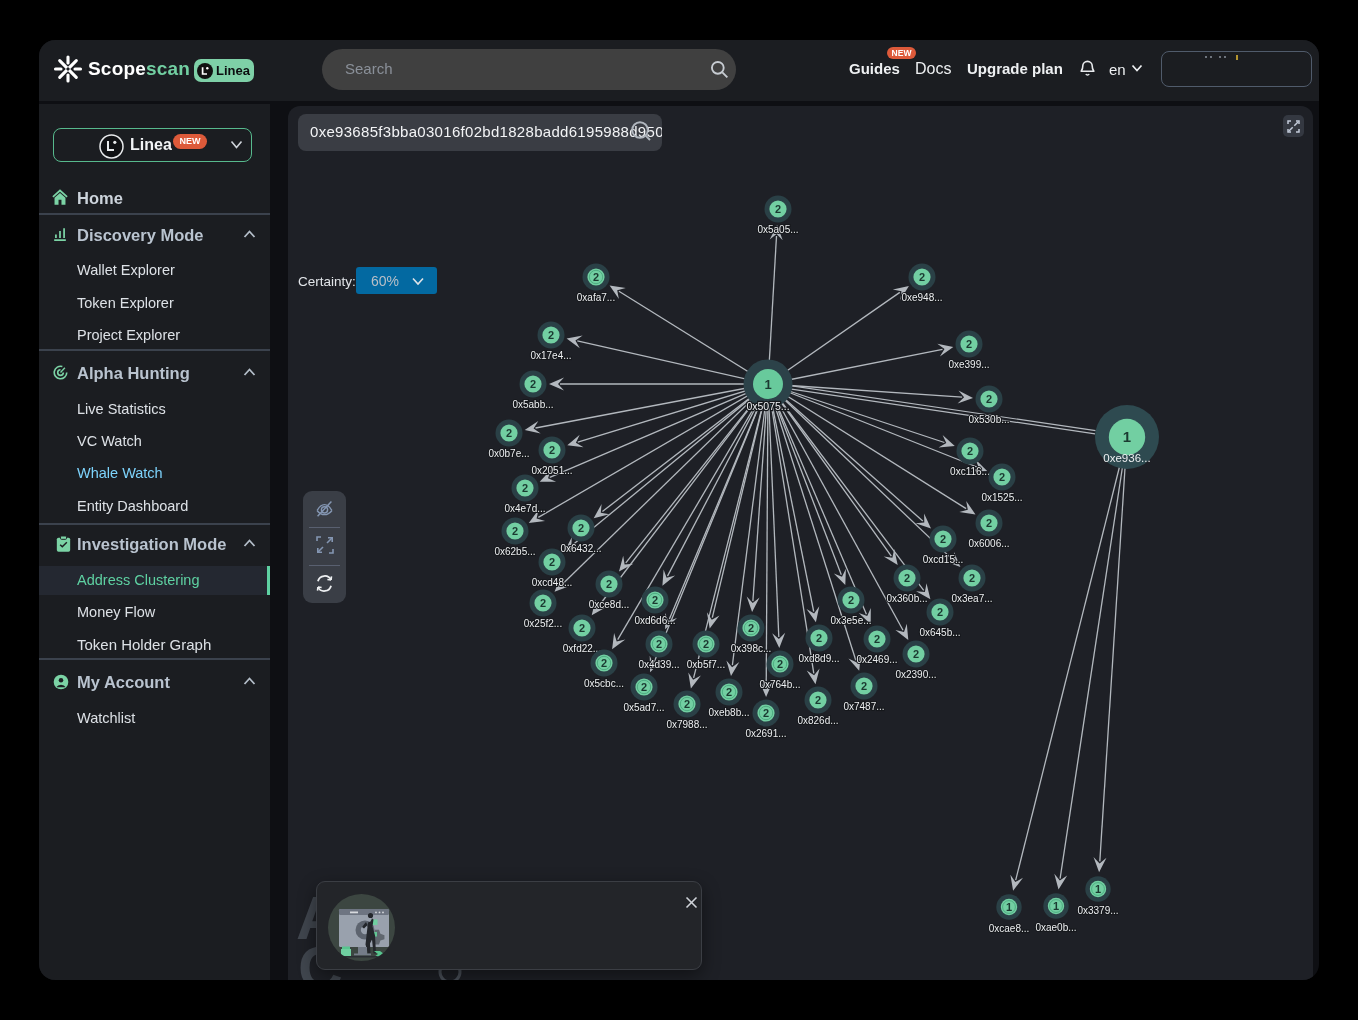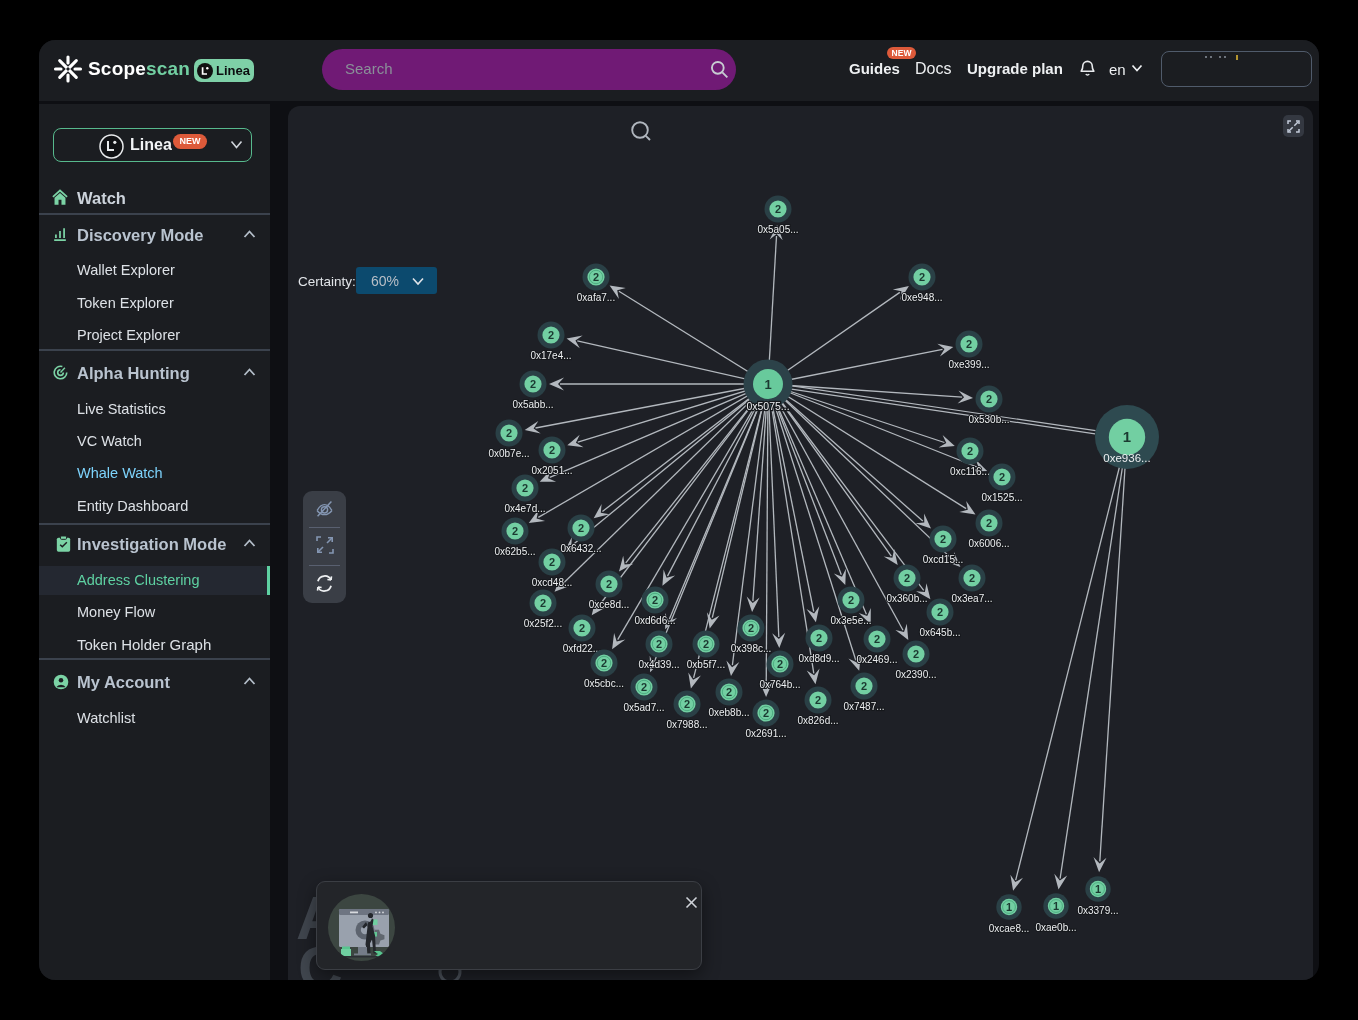--- a/index.html
+++ b/index.html
@@ -294,26 +294,29 @@
       <div class="abs" style="left:995px;top:9px;width:21px;height:22px;background:#343841;border-radius:5px">
 <svg class="abs" style="left:4px;top:4.5px" width="13" height="13" viewBox="0 0 13 13" fill="none" stroke="#c3cbda" stroke-width="1.5">
           <path d="M1 4 V1 H4"></path>
           <path d="M9 1 H12 V4"></path>
           <path d="M12 9 V12 H9"></path>
           <path d="M4 12 H1 V9"></path>
           <path d="M7.3 5.7 L11 2"></path>
           <path d="M5.7 7.3 L2 11"></path>
         </svg>
       </div>
+      <div class="abs" style="left:10px;top:8px;width:364px;height:37px;background:#3a3d44;border-radius:8px;overflow:hidden">
+<div class="abs" style="left:12px;top:9px;font-size:15px;color:#f3f4f6;letter-spacing:0.3px;white-space:nowrap">0xe93685f3bba03016f02bd1828badd6195988d950</div>
+      </div>
       <svg class="abs" style="left:342px;top:14px" width="22" height="22" viewBox="0 0 22 22" fill="none" stroke="#b0b6be" stroke-width="1.9">
         <circle cx="10" cy="10" r="7.8"></circle>
         <line x1="15.8" y1="15.8" x2="20" y2="20"></line>
       </svg>
       <div class="abs" style="left:10px;top:168px;font-size:13.5px;color:#e2e5e9">Certainty:</div>
-      <div class="abs" style="left:68px;top:161px;width:81px;height:27px;background:#0c4a6e;border-radius:3px">
+      <div class="abs" style="left:68px;top:161px;width:81px;height:27px;background:#0369a1;border-radius:3px">
 <div class="abs" style="left:15px;top:6px;font-size:14px;color:#b9bfc7">60%</div>
 <svg class="abs" style="left:55px;top:10px" width="14" height="9" viewBox="0 0 14 9" fill="none" stroke="#dfe3e8" stroke-width="1.6">
           <path d="M2 1.5 L7 7 L12 1.5"></path>
         </svg>
       </div>
       <div class="abs" style="left:15px;top:385px;width:43px;height:112px;background:#3a3e46;border-radius:9px">
 <svg class="abs" style="left:11px;top:8px" width="21" height="19" viewBox="0 0 24 22" fill="none" stroke="#8496b2" stroke-width="1.7">
           <path d="M3.5 13.5 C6 8.5 9 6.5 12 6.5 C15 6.5 18 8.5 20.5 13.5"></path>
           <path d="M3.5 13.5 C6 16.5 9 18 12 18 C15 18 18 16.5 20.5 13.5"></path>
           <circle cx="12" cy="12.5" r="3.6"></circle>
@@ -385,21 +388,21 @@
   </svg>
 <div class="abs" style="left:88px;top:58px;font-size:19px;font-weight:bold;color:#fff;letter-spacing:0.2px">Scope<span style="color:#72cfa2">scan</span></div>
 <div class="abs" style="left:194px;top:59px;width:60px;height:23px;background:#7ed0a7;border-radius:7px">
 <svg class="abs" style="left:3px;top:3.5px" width="16" height="16" viewBox="0 0 16 16">
       <circle cx="8" cy="8" r="8" fill="#111"></circle>
       <path d="M5.6 4.2 V11 H10" stroke="#fff" stroke-width="1.7" fill="none"></path>
       <circle cx="10.3" cy="5.2" r="1.2" fill="#fff"></circle>
     </svg>
 <div class="abs" style="left:22px;top:4px;font-size:13px;font-weight:bold;color:#0c0e10">Linea</div>
   </div>
-<div class="abs" style="left:322px;top:49px;width:414px;height:41px;background:#701a75;border-radius:20.5px">
+<div class="abs" style="left:322px;top:49px;width:414px;height:41px;background:#404040;border-radius:20.5px">
 <div class="abs" style="left:23px;top:11px;font-size:15px;color:#8a9099">Search</div>
 <svg class="abs" style="left:387px;top:10px" width="21" height="21" viewBox="0 0 20 20" fill="none" stroke="#c7ccd2" stroke-width="1.8">
       <circle cx="8.4" cy="8.4" r="5.6"></circle>
       <line x1="12.7" y1="12.7" x2="17.5" y2="17.5"></line>
     </svg>
   </div>
 <div class="abs" style="left:849px;top:60px;font-size:15px;font-weight:bold;color:#eef0f2">Guides</div>
 <div class="abs" style="left:887px;top:47px;width:29px;height:12px;background:#dd5a3a;border-radius:6px;text-align:center;font-size:8.5px;font-weight:bold;color:#fff;line-height:12px">NEW</div>
 <div class="abs" style="left:915px;top:60px;font-size:16px;font-weight:normal;color:#eef0f2">Docs</div>
 <div class="abs" style="left:967px;top:60px;font-size:15px;font-weight:bold;color:#eef0f2">Upgrade plan</div>
@@ -427,21 +430,21 @@
 <div class="abs" style="left:76px;top:7px;font-size:16px;font-weight:bold;color:#f2f4f6">Linea</div>
 <div class="abs" style="left:119px;top:4.5px;width:34px;height:15px;background:#dd5a3a;border-radius:7.5px;text-align:center;font-size:9px;font-weight:bold;color:#fff;line-height:15px">NEW</div>
 <svg class="abs" style="left:176px;top:11px" width="13" height="10" viewBox="0 0 13 10" fill="none" stroke="#cfd4da" stroke-width="1.6">
       <path d="M1.5 1.5 L6.5 7.5 L11.5 1.5"></path>
     </svg>
   </div>
 <svg class="abs" style="left:52px;top:189px" width="16" height="16" viewBox="0 0 24 24" fill="#7bd3a5">
     <path d="M12 0.5 L23.5 11 L21.8 12.9 L12 4.2 L2.2 12.9 L0.5 11 Z"></path>
     <path d="M3.8 13.1 L12 5.9 L20.2 13.1 V23.5 H14.2 V16 H9.8 V23.5 H3.8 Z"></path>
   </svg>
-<div class="abs" style="left:77px;top:189px;font-size:16.5px;font-weight:bold;color:#ccd3db">Watch</div>
+<div class="abs" style="left:77px;top:189px;font-size:16.5px;font-weight:bold;color:#ccd3db">Home</div>
 <div class="abs" style="left:39px;top:213px;width:231px;height:1.5px;background:#3b424d"></div>
 <svg class="abs" style="left:53px;top:227px" width="14" height="14" viewBox="0 0 24 24" fill="none" stroke="#7bd3a5" stroke-width="3">
     <line x1="2" y1="22.5" x2="22" y2="22.5"></line>
     <line x1="5" y1="19" x2="5" y2="13"></line>
     <line x1="12" y1="19" x2="12" y2="7"></line>
     <line x1="19" y1="19" x2="19" y2="2"></line>
   </svg>
 <div class="abs" style="left:77px;top:226px;font-size:16.5px;font-weight:bold;color:#b9c3cf">Discovery Mode</div>
 <svg class="abs" style="left:243px;top:230px" width="13" height="9" viewBox="0 0 13 9" fill="none" stroke="#b4bec9" stroke-width="1.8">
     <path d="M1.5 7 L6.5 1.5 L11.5 7"></path>

